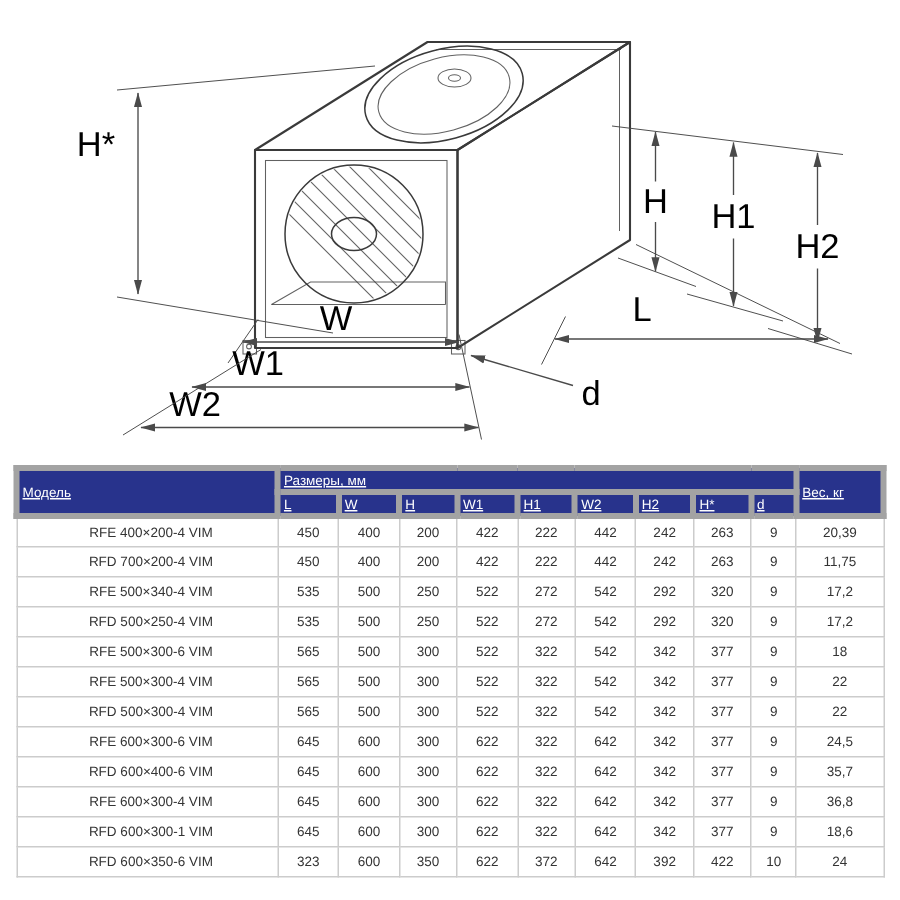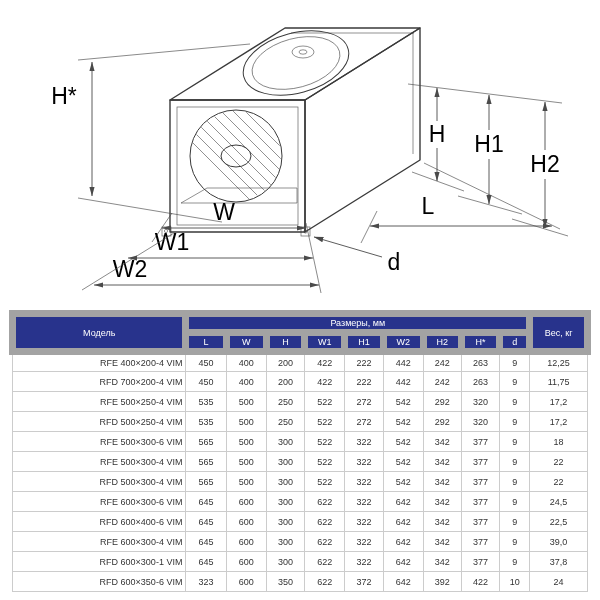--- a/index.html
+++ b/index.html
@@ -16,30 +16,31 @@
   .ext  { stroke: var(--dim, #4a4a4a); stroke-width: .65; fill: none; }
   .lbl  { fill: var(--label, #000); font-size: 23px; }
 
   
   .table-wrap { padding: 2px 9px 0 9px; }
   table { width: 582px; border-collapse: collapse; table-layout: fixed; }
   th {
     background: var(--header-bg, #28338c);
     color: var(--header-text, #fff);
     font-weight: normal; font-size: 9px;
-    border: 7px solid #a3a3a3; height: 16px; padding: 1px 2px;
-    text-align: center;
+    border: 4px solid #a3a3a3; height: 16px; padding: 1px 2px;
+    text-align: left;
+    text-decoration: underline;
   }
   td {
     border: 1px solid var(--border, #ccc);
     color: var(--row-text, #333);
     font-size: 9px; text-align: center; height: 20px; padding: 0 3px;
     background: #fff;
   }
-  td.model { text-align: right; padding-left: 8px; }
+  td.model { text-align: center; padding-left: 8px; }
   col.c-model { width: 168px; } col.c-n { width: 39px; } col.c-s { width: 37px; }
   col.c-d { width: 29px; } col.c-w { width: 56px; }
 </style>
 </head>
 <body>
 
 <div class="page">
 
   <div class="diagram-wrap">
     <svg width="600" height="308" viewBox="0 0 600 308">
@@ -192,37 +193,37 @@
             <td class="model">RFE 400×200-4 VIM</td>
             <td>450</td>
             <td>400</td>
             <td>200</td>
             <td>422</td>
             <td>222</td>
             <td>442</td>
             <td>242</td>
             <td>263</td>
             <td>9</td>
-            <td>12,25</td>
+            <td>20,39</td>
           </tr>
           <tr>
             <td class="model">RFD 700×200-4 VIM</td>
             <td>450</td>
             <td>400</td>
             <td>200</td>
             <td>422</td>
             <td>222</td>
             <td>442</td>
             <td>242</td>
             <td>263</td>
             <td>9</td>
             <td>11,75</td>
           </tr>
           <tr>
-            <td class="model">RFE 500×250-4 VIM</td>
+            <td class="model">RFE 500×340-4 VIM</td>
             <td>535</td>
             <td>500</td>
             <td>250</td>
             <td>522</td>
             <td>272</td>
             <td>542</td>
             <td>292</td>
             <td>320</td>
             <td>9</td>
             <td>17,2</td>
@@ -296,47 +297,47 @@
             <td class="model">RFD 600×400-6 VIM</td>
             <td>645</td>
             <td>600</td>
             <td>300</td>
             <td>622</td>
             <td>322</td>
             <td>642</td>
             <td>342</td>
             <td>377</td>
             <td>9</td>
-            <td>22,5</td>
+            <td>35,7</td>
           </tr>
           <tr>
             <td class="model">RFE 600×300-4 VIM</td>
             <td>645</td>
             <td>600</td>
             <td>300</td>
             <td>622</td>
             <td>322</td>
             <td>642</td>
             <td>342</td>
             <td>377</td>
             <td>9</td>
-            <td>39,0</td>
+            <td>36,8</td>
           </tr>
           <tr>
             <td class="model">RFD 600×300-1 VIM</td>
             <td>645</td>
             <td>600</td>
             <td>300</td>
             <td>622</td>
             <td>322</td>
             <td>642</td>
             <td>342</td>
             <td>377</td>
             <td>9</td>
-            <td>37,8</td>
+            <td>18,6</td>
           </tr>
           <tr>
             <td class="model">RFD 600×350-6 VIM</td>
             <td>323</td>
             <td>600</td>
             <td>350</td>
             <td>622</td>
             <td>372</td>
             <td>642</td>
             <td>392</td>

